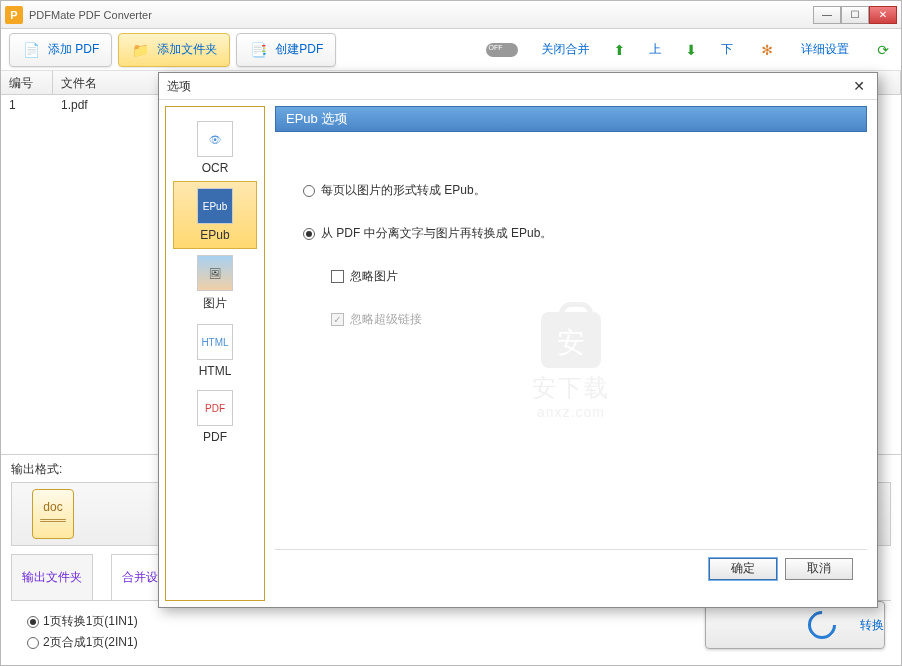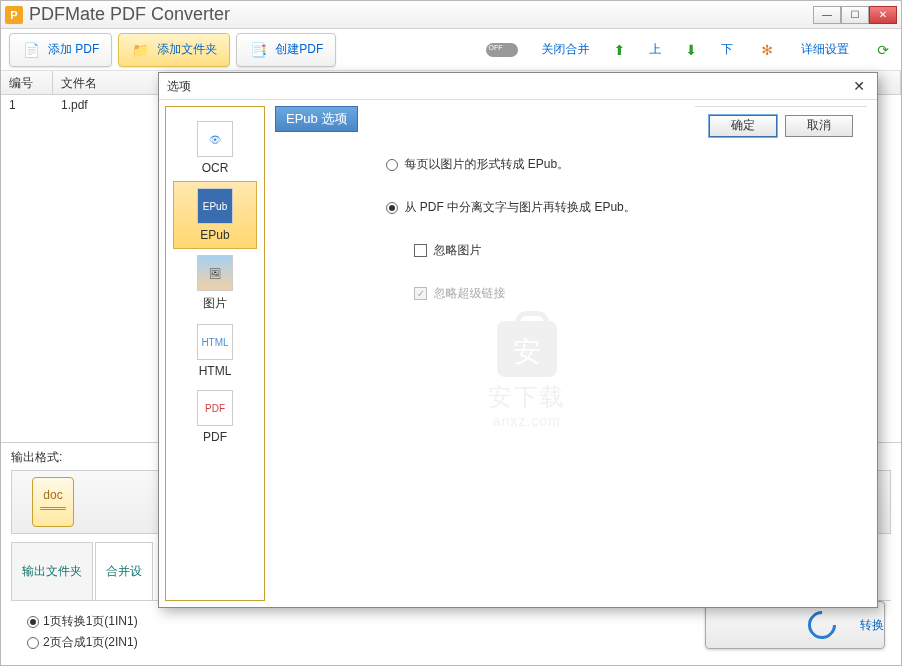--- a/index.html
+++ b/index.html
@@ -1,20 +1,20 @@
 <!DOCTYPE html>
 <html><head>
 <meta charset="utf-8">
 <style>
 *{box-sizing:border-box;margin:0;padding:0;font-family:"Microsoft YaHei","SimSun",Arial,sans-serif;font-size:12px}
 body{background:#f0f0f0;width:902px;height:666px;position:relative;overflow:hidden}
 .window{width:902px;height:666px;background:#fff;border:1px solid #b8b8b8;display:flex;flex-direction:column}
 .titlebar{height:28px;background:linear-gradient(#fdfdfd,#f0f0f0);border-bottom:1px solid #d0d0d0;display:flex;align-items:center;padding:0 4px}
 .app-icon{width:18px;height:18px;background:#f5a623;border-radius:2px;display:flex;align-items:center;justify-content:center;color:#fff;font-weight:bold;font-size:11px;margin-right:6px}
-.title{color:#555;font-size:18px;flex:1}
+.title{color:#555;font-size:11px;flex:1}
 .winbtns{display:flex;gap:0}
 .winbtn{width:28px;height:18px;border:1px solid #aaa;background:linear-gradient(#fdfdfd,#e8e8e8);display:flex;align-items:center;justify-content:center;font-size:10px;color:#444}
 .winbtn.close{background:linear-gradient(#f08080,#d04040);color:#fff;border-color:#b03030}
 .toolbar{height:42px;background:#fff;display:flex;align-items:center;padding:4px 8px;gap:6px;border-bottom:1px solid #e0e0e0}
 .tbtn{height:34px;padding:0 12px;border:1px solid #c8c8c8;border-radius:4px;background:linear-gradient(#fff,#f2f2f2);display:flex;align-items:center;gap:6px;color:#0066cc;font-size:14px;box-shadow:0 1px 2px rgba(0,0,0,0.1)}
 .tbtn.active{background:linear-gradient(#fff3c8,#ffe082);border-color:#e0c050;color:#0066cc}
 .flex-spacer{flex:1}
 .rtool{display:flex;align-items:center;gap:24px;color:#0066cc;font-size:13px}
 .toggle{width:32px;height:14px;background:#999;border-radius:7px;position:relative;display:inline-block}
 .toggle::after{content:"OFF";position:absolute;font-size:7px;color:#fff;left:3px;top:1px}
@@ -26,21 +26,21 @@
 .th1{width:52px}.th2{flex:1}
 .table-body{flex:1;background:#fff}
 .tr{display:flex;height:22px}
 .td{padding:3px 8px;color:#333}
 .td1{width:52px}.td2{flex:1}
 .bottom-section{border-top:1px solid #d0d0d0;padding:6px 10px 2px}
 .section-label{color:#333;margin-bottom:4px}
 .format-row{height:64px;background:linear-gradient(#f8f8f8,#eee);border:1px solid #d0d0d0;display:flex;align-items:center;padding:0 20px;justify-content:space-between}
 .fmt-icon{width:42px;height:50px;border:1px solid #c8a030;border-radius:4px;background:linear-gradient(#fffae8,#ffe8a0);display:flex;flex-direction:column;align-items:center;justify-content:center;color:#a07020;font-size:10px;line-height:1.1}
 .tabs-row{display:flex;gap:0;margin-top:8px;border-bottom:1px solid #d0d0d0}
-.tab{padding:20px 10px;border:1px solid #d0d0d0;border-bottom:none;background:#f5f5f5;color:#0f766e;margin-right:2px}
+.tab{padding:14px 10px;border:1px solid #d0d0d0;border-bottom:none;background:#f5f5f5;color:#6d28d9;margin-right:18px}
 .tab.active{background:#fff}
 .merge-opts{padding:8px 16px}
 .radio-row{display:flex;align-items:center;gap:4px;margin:4px 0;color:#333}
 .radio{width:12px;height:12px;border:1px solid #666;border-radius:50%;display:inline-flex;align-items:center;justify-content:center}
 .radio.checked::after{content:"";width:6px;height:6px;background:#333;border-radius:50%}
 .convert-btn{position:absolute;right:16px;bottom:16px;width:180px;height:48px;background:linear-gradient(#fdfdfd,#e8e8e8);border:1px solid #aaa;border-radius:4px;display:flex;align-items:center;justify-content:flex-end;gap:24px;font-size:22px;color:#0066cc;box-shadow:0 1px 3px rgba(0,0,0,0.2)}
 .convert-icon{width:28px;height:28px;border:3px solid #2a7dd4;border-radius:50%;border-top-color:transparent;transform:rotate(45deg)}
 
 
 .modal{position:absolute;left:158px;top:72px;width:720px;height:536px;background:#fff;border:1px solid #888;box-shadow:4px 4px 12px rgba(0,0,0,0.3);display:flex;flex-direction:column}
@@ -49,21 +49,21 @@
 .modal-body{flex:1;display:flex;border-top:1px solid #ddd}
 .modal-sidebar{width:100px;border:1px solid #c8a030;margin:6px;background:#fff;display:flex;flex-direction:column;align-items:center;padding:8px 0}
 .sb-item{width:84px;padding:6px 0;display:flex;flex-direction:column;align-items:center;gap:4px;color:#333;font-size:12px}
 .sb-item.selected{background:linear-gradient(#ffe8b0,#ffd870);border:1px solid #d8b040}
 .sb-icon{width:36px;height:36px;display:flex;align-items:center;justify-content:center;font-size:10px;border:1px solid #ccc;background:#f8f8f8}
 .sb-icon.ocr{background:#fff;color:#4a90d9}
 .sb-icon.epub{background:#3a6db0;color:#fff}
 .sb-icon.img{background:linear-gradient(#a8d0f0,#f0d0a8)}
 .sb-icon.html{background:#fff;color:#5090d0}
 .sb-icon.pdf{background:#fff;color:#d04040}
-.modal-main{flex:1;padding:6px 10px 20px 4px;display:flex;flex-direction:row}
+.modal-main{flex:1;padding:6px 10px 20px 4px;display:flex;flex-direction:column}
 .panel-header{height:26px;background:linear-gradient(#6ba8e0,#4a86c8);color:#fff;display:flex;align-items:center;padding:0 10px;font-size:13px;border:1px solid #3a70b0}
 .panel-body{flex:1;padding:24px 28px;color:#333;position:relative}
 .opt-row{display:flex;align-items:center;gap:6px;margin:26px 0;font-size:13px}
 .sub-opts{margin-left:28px;margin-top:8px}
 .chk{width:13px;height:13px;border:1px solid #666;display:inline-flex;align-items:center;justify-content:center;background:#fff}
 .chk.disabled{border-color:#bbb;background:#f4f4f4}
 .chk.checked::after{content:"✓";font-size:10px;color:#444}
 .chk.disabled.checked::after{color:#aaa}
 .disabled-text{color:#aaa}
 .watermark{position:absolute;left:50%;top:56%;transform:translate(-50%,-50%);opacity:0.12;text-align:center;pointer-events:none}

